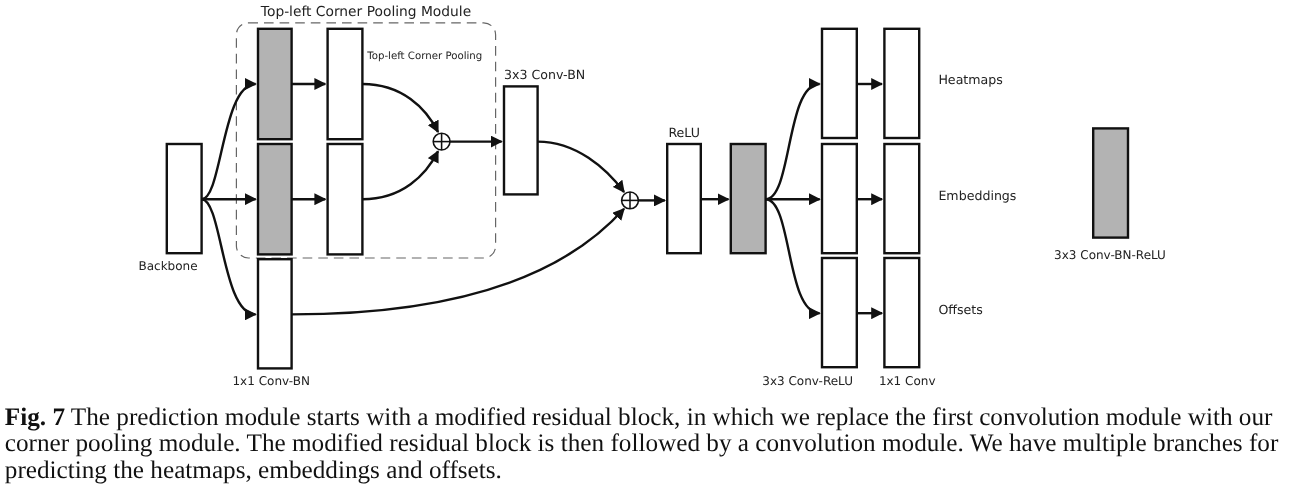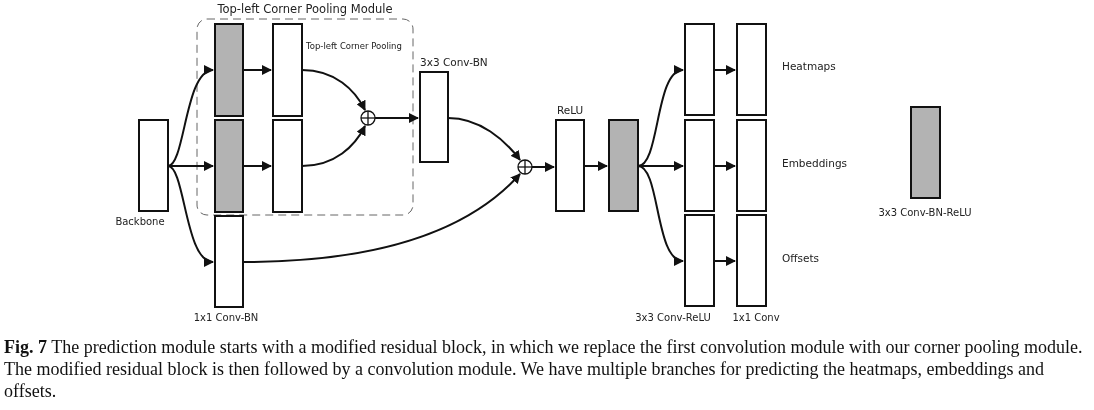--- a/index.html
+++ b/index.html
@@ -1,21 +1,21 @@
 <!DOCTYPE html>
 <html><head>
 <meta charset="utf-8">
 <style>
   html, body { margin:0; padding:0; background:#ffffff; }
   body { width:1094px; height:410px; position:relative; overflow:hidden; }
   #diagram { position:absolute; left:0; top:0; }
   .lbl { font-family:"DejaVu Sans", sans-serif; fill:#222; }
   .caption {
     position:absolute; left:4px; top:336px; width:1086px;
-    font-family:"Liberation Serif", serif; font-size:18px; line-height:22px; color:#111;
+    font-family:"Liberation Serif", serif; font-size:21px; line-height:22px; color:#111;
   }
   .caption b { font-weight:bold; }
 </style>
 </head>
 <body>
 
 <svg id="diagram" width="1094" height="330" viewBox="0 0 1094 330">
   <defs>
     <marker id="arr" markerWidth="10" markerHeight="10" refX="9" refY="5" orient="auto" markerUnits="userSpaceOnUse">
       <path d="M0,0 L10,5 L0,10 z" fill="#111"></path>

